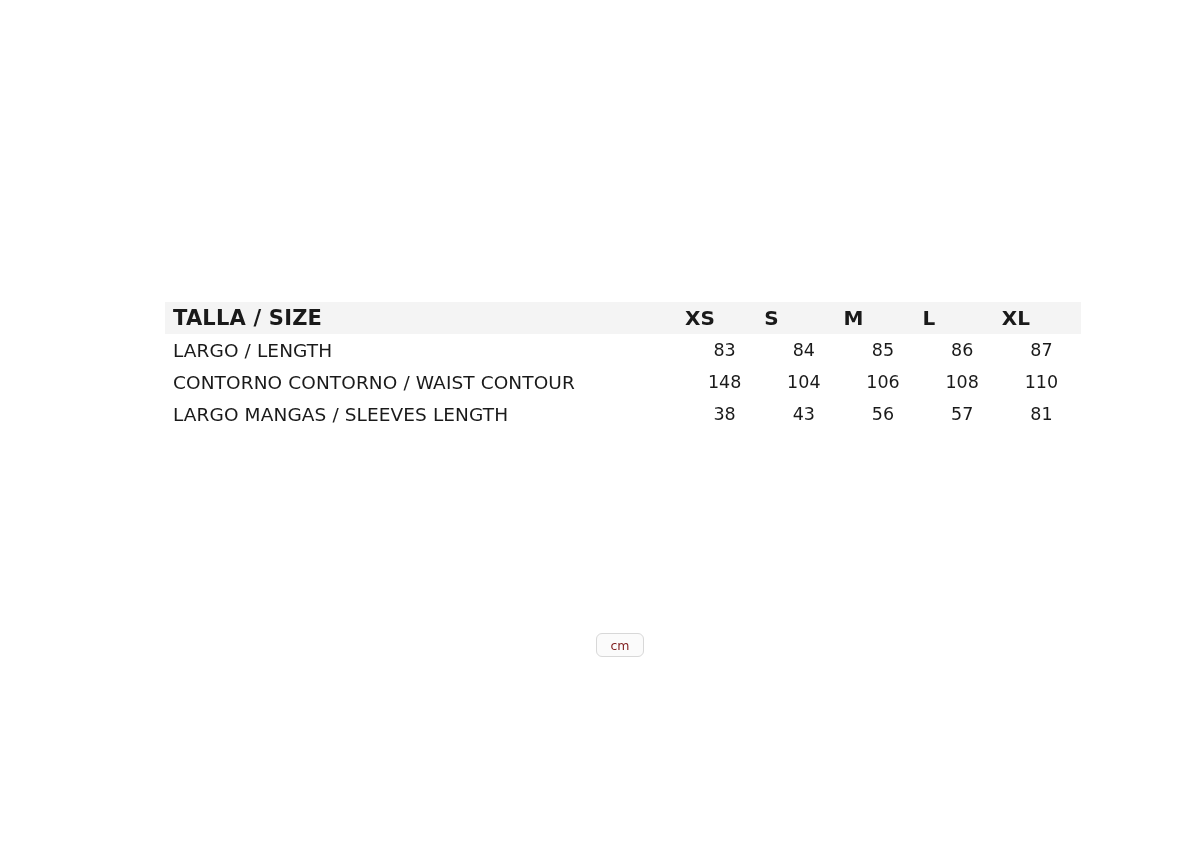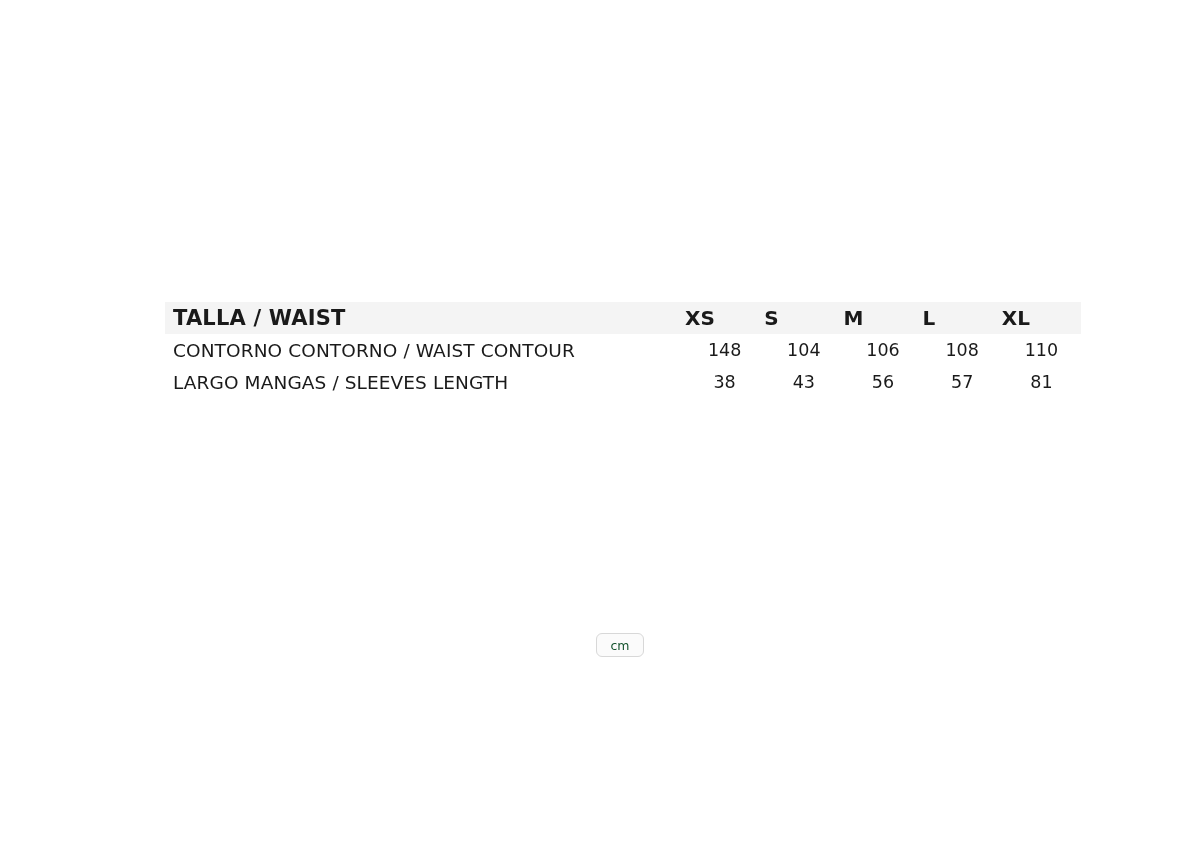--- a/index.html
+++ b/index.html
@@ -76,48 +76,56 @@
     top: 633px;
     width: 48px;
     height: 24px;
     border: 1px solid #d8d8d8;
     border-radius: 6px;
     background: #fbfbfb;
     display: flex;
     align-items: center;
     justify-content: center;
     font-size: 12.5px;
-    color: #14532d;
+    color: #7f1d1d;
     box-sizing: border-box;
   }
 </style>
 </head>
 <body>
 
 <div class="size-table-wrap">
   <table class="size-table">
     <colgroup>
       <col class="label-col">
       <col class="size-col">
       <col class="size-col">
       <col class="size-col">
       <col class="size-col">
       <col class="size-col">
     </colgroup>
     <thead>
       <tr class="row-shaded">
-        <th class="head-label">TALLA / WAIST</th>
+        <th class="head-label">TALLA / SIZE</th>
         <th class="head-size">XS</th>
         <th class="head-size">S</th>
         <th class="head-size">M</th>
         <th class="head-size">L</th>
         <th class="head-size">XL</th>
       </tr>
     </thead>
     <tbody>
+      <tr class="row-plain">
+        <td class="row-label">LARGO / LENGTH</td>
+        <td class="row-value">83</td>
+        <td class="row-value">84</td>
+        <td class="row-value">85</td>
+        <td class="row-value">86</td>
+        <td class="row-value">87</td>
+      </tr>
       <tr class="row-plain">
         <td class="row-label">CONTORNO CONTORNO / WAIST CONTOUR</td>
         <td class="row-value">148</td>
         <td class="row-value">104</td>
         <td class="row-value">106</td>
         <td class="row-value">108</td>
         <td class="row-value">110</td>
       </tr>
       <tr class="row-plain">
         <td class="row-label">LARGO MANGAS / SLEEVES LENGTH</td>

